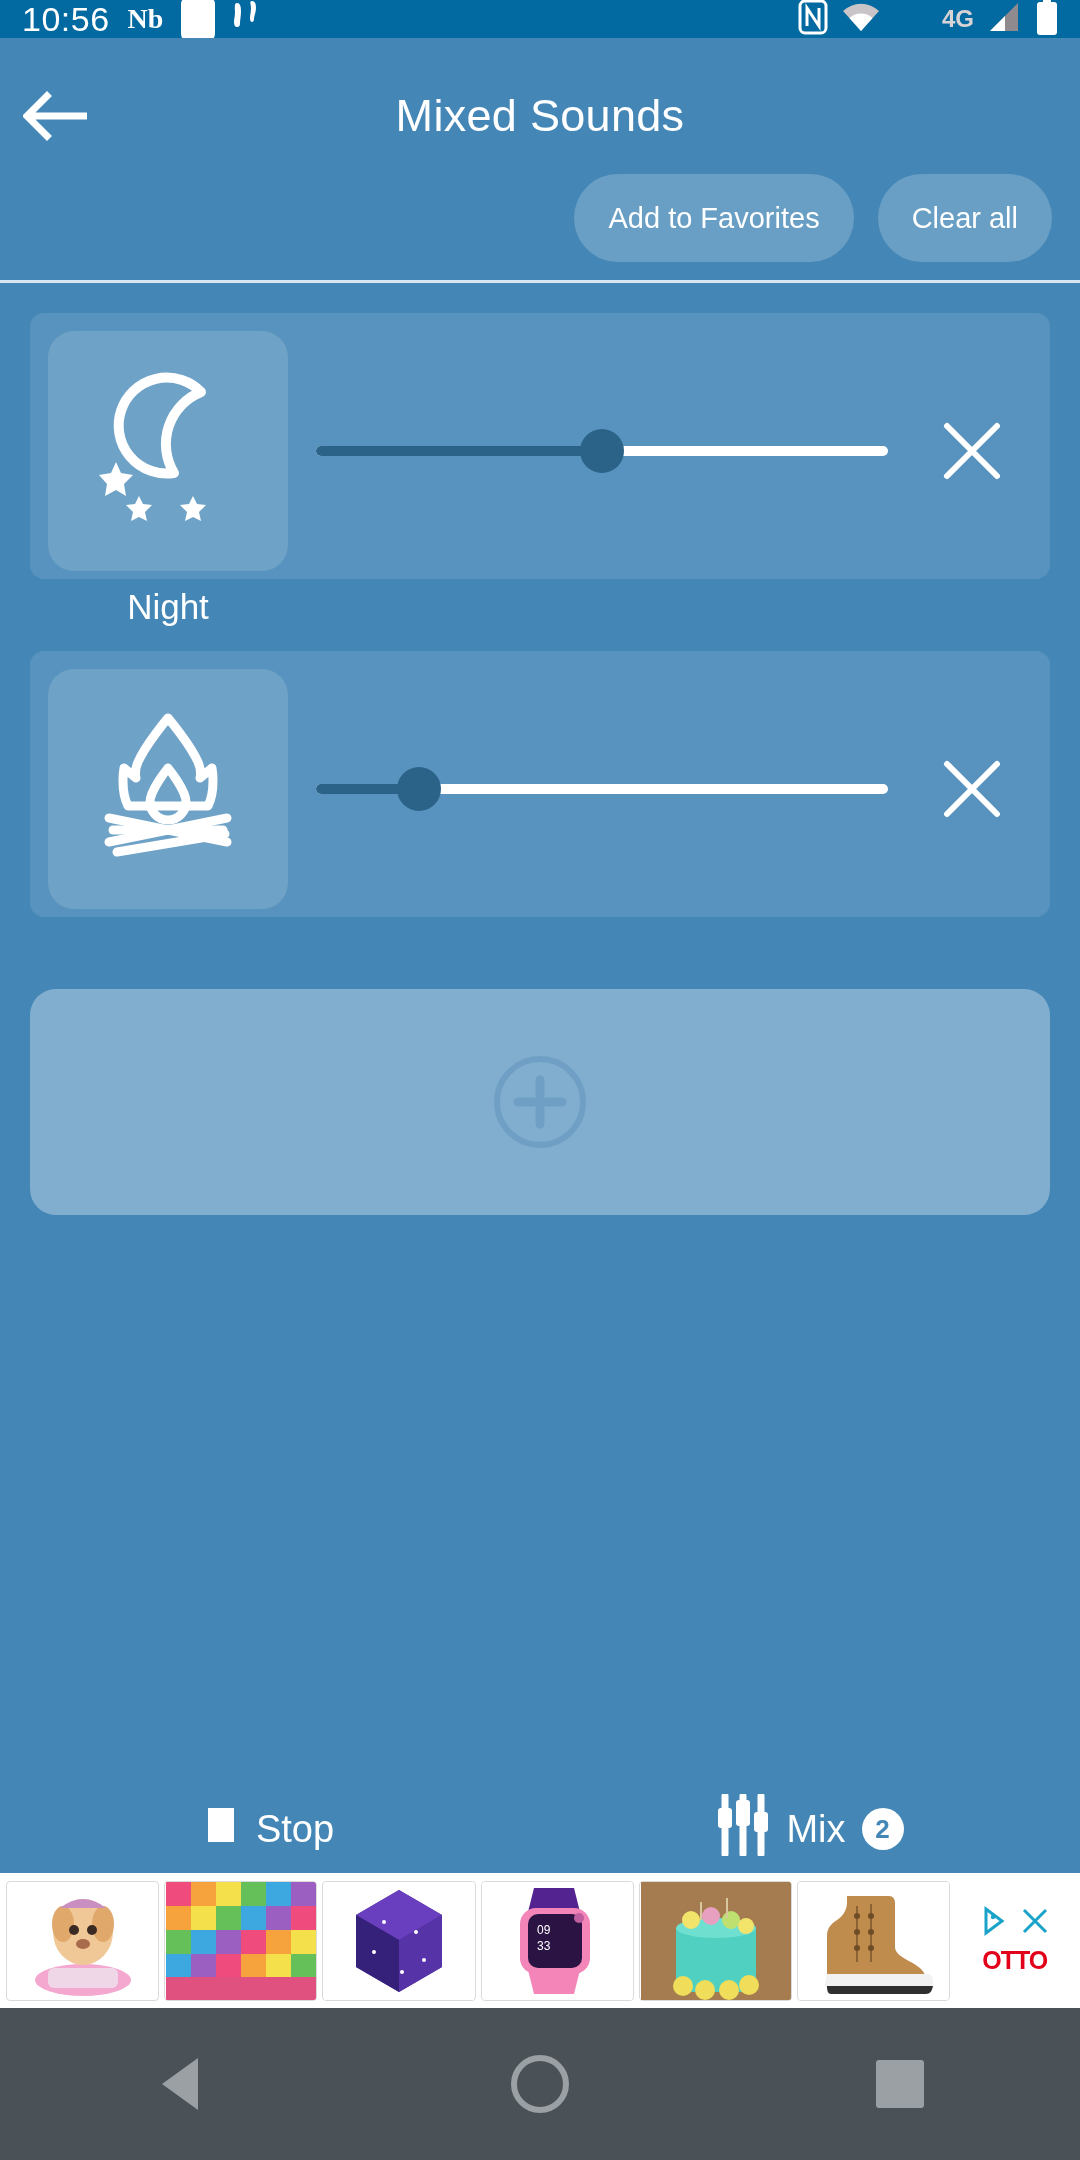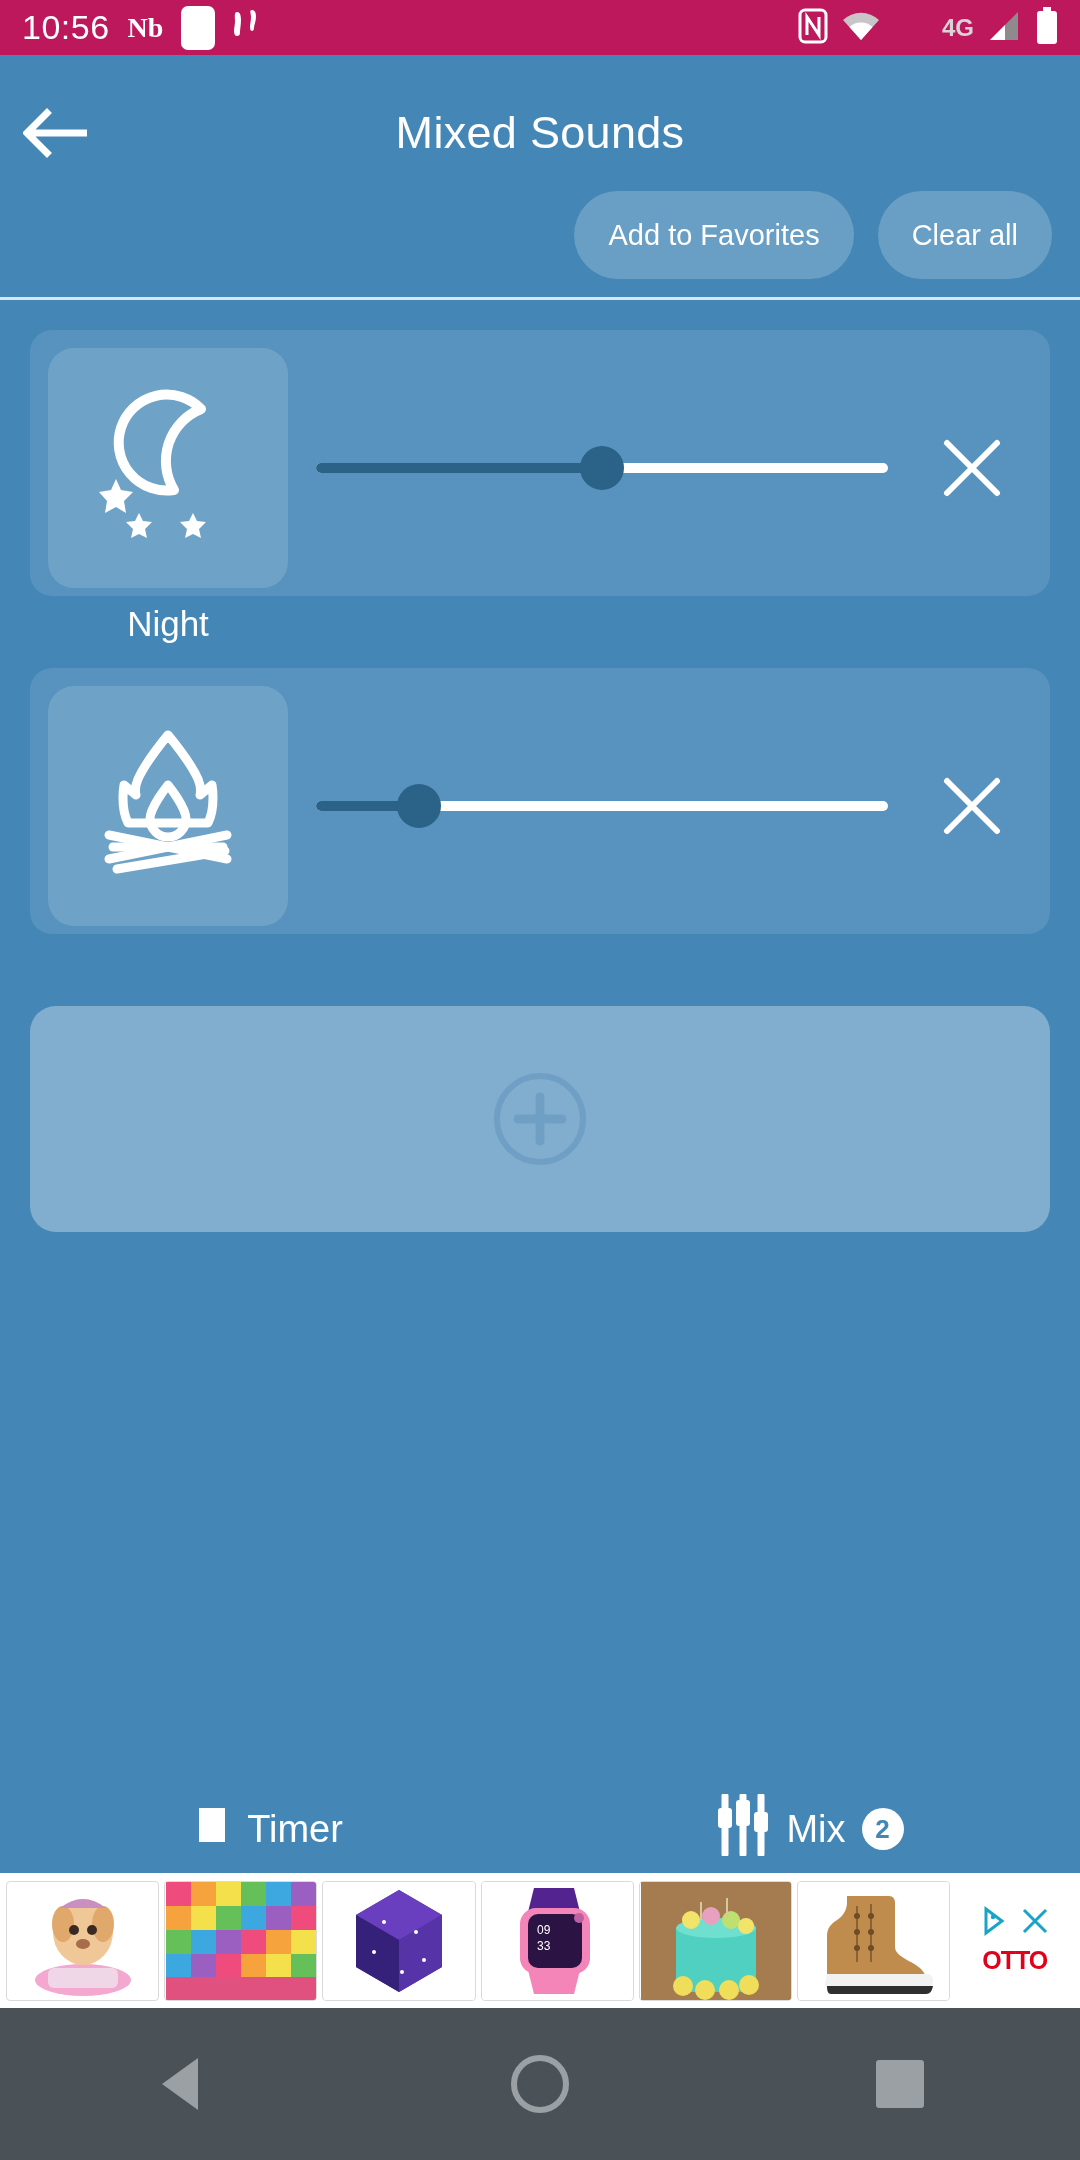--- a/index.html
+++ b/index.html
@@ -6,21 +6,21 @@
   html,body { width:1080px; height:2160px; }
   body {
     font-family:"Liberation Sans", sans-serif;
     background:#4487b7;
     overflow:hidden;
     position:relative;
   }
 
   
   .statusbar{
-    height:55px;width:1080px;background:#be185d;
+    height:38px;width:1080px;background:#0369a1;
     display:flex;align-items:center;padding:0 22px;color:#fff;justify-content:center;
   }
   .sb-time{font-size:34px;font-weight:400;letter-spacing:.5px;}
   .sb-left{display:flex;align-items:center;gap:18px;}
   .sb-right{margin-left:auto;display:flex;align-items:center;gap:14px;}
   .sb-nb{font-family:"Liberation Serif",serif;font-size:28px;font-weight:700;}
   .sb-sq{width:34px;height:44px;background:#fff;border-radius:7px;}
   .sb-4g{font-size:24px;font-weight:600;color:#d8d4d6;margin-left:48px;}
 
   
@@ -52,21 +52,21 @@
   }
   .divider{height:3px;background:#d8e6f1;width:1080px;margin-top:14px;}
 
   
   .content{
     width:1080px;background:#4487b7;padding:30px 30px 0 30px;
     height:1234px;
   }
   .sound-card{
     background:rgba(255,255,255,.10);
-    border-radius:22px;
+    border-radius:14px;
     height:266px;
     display:flex;align-items:flex-start;
     padding:18px;
     margin-bottom:72px;
     position:relative;
   }
   .icon-col{
     width:240px;display:flex;flex-direction:column;align-items:center;
   }
   .icon-tile{
@@ -271,21 +271,21 @@
 
 </div>
 
 <div class="bottombar">
   <div class="bb-item">
     <span>
       <svg width="34" height="34" viewBox="0 0 34 34">
           <rect x="2" y="0" width="26" height="34" fill="#fff"></rect>
         </svg>
     </span>
-    <span>Timer</span>
+    <span>Stop</span>
   </div>
   <div class="bb-item">
     <span>
       <svg width="54" height="62" viewBox="0 0 54 62">
         <path d="M9 2v58M27 2v58M45 2v58" stroke="#fff" stroke-width="7" stroke-linecap="round"></path>
         <rect x="2" y="14" width="14" height="20" rx="3" fill="#fff"></rect>
         <rect x="20" y="6" width="14" height="26" rx="3" fill="#fff"></rect>
         <rect x="38" y="18" width="14" height="20" rx="3" fill="#fff"></rect>
       </svg>
     </span>

